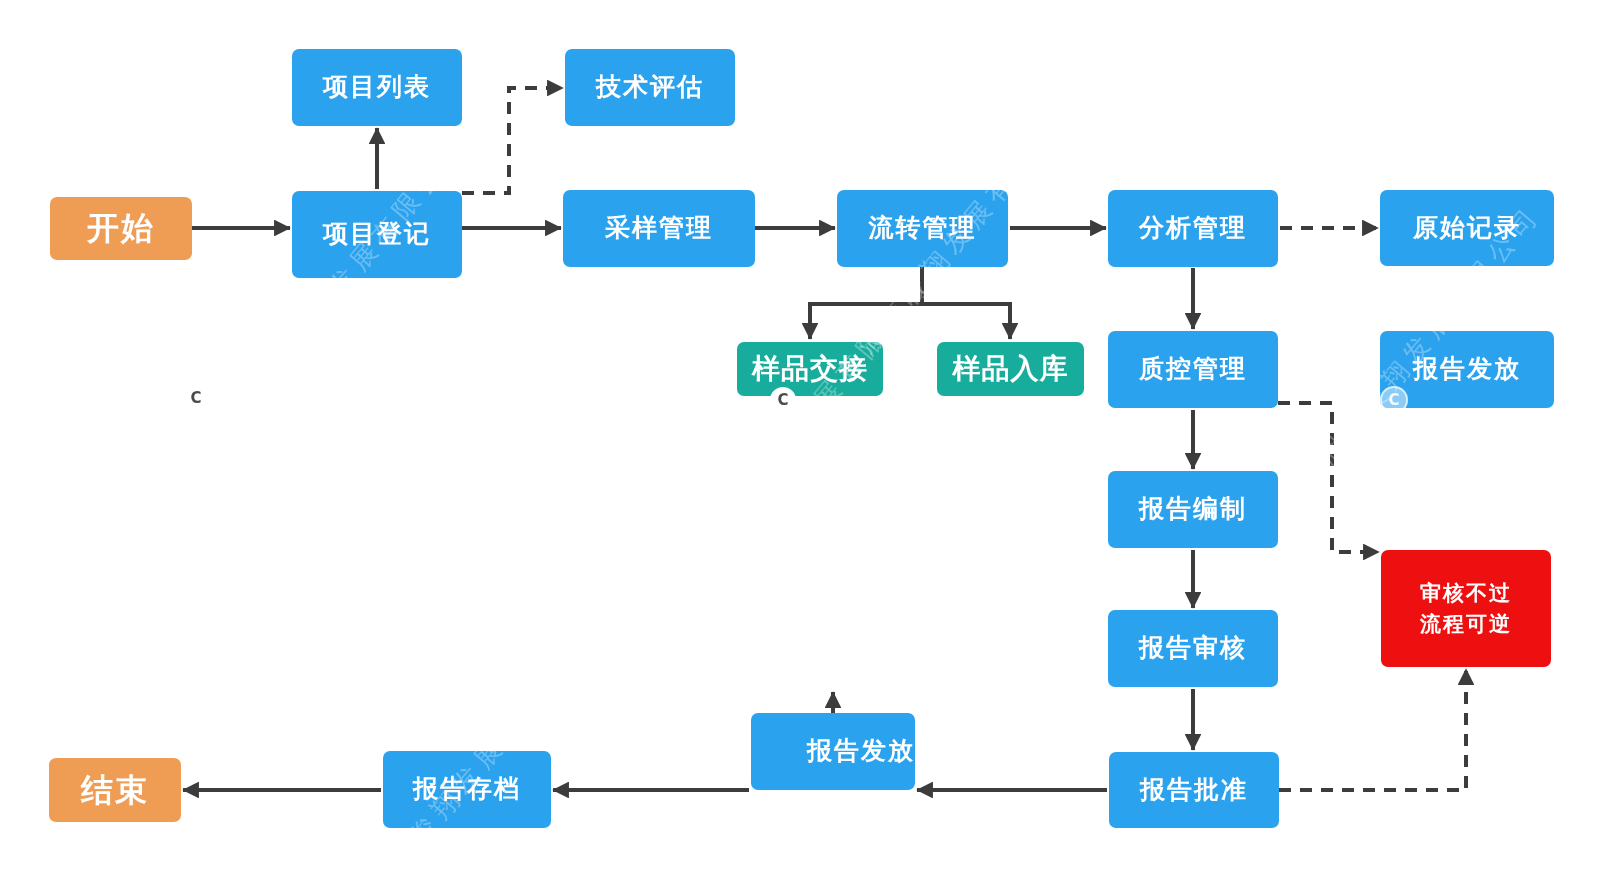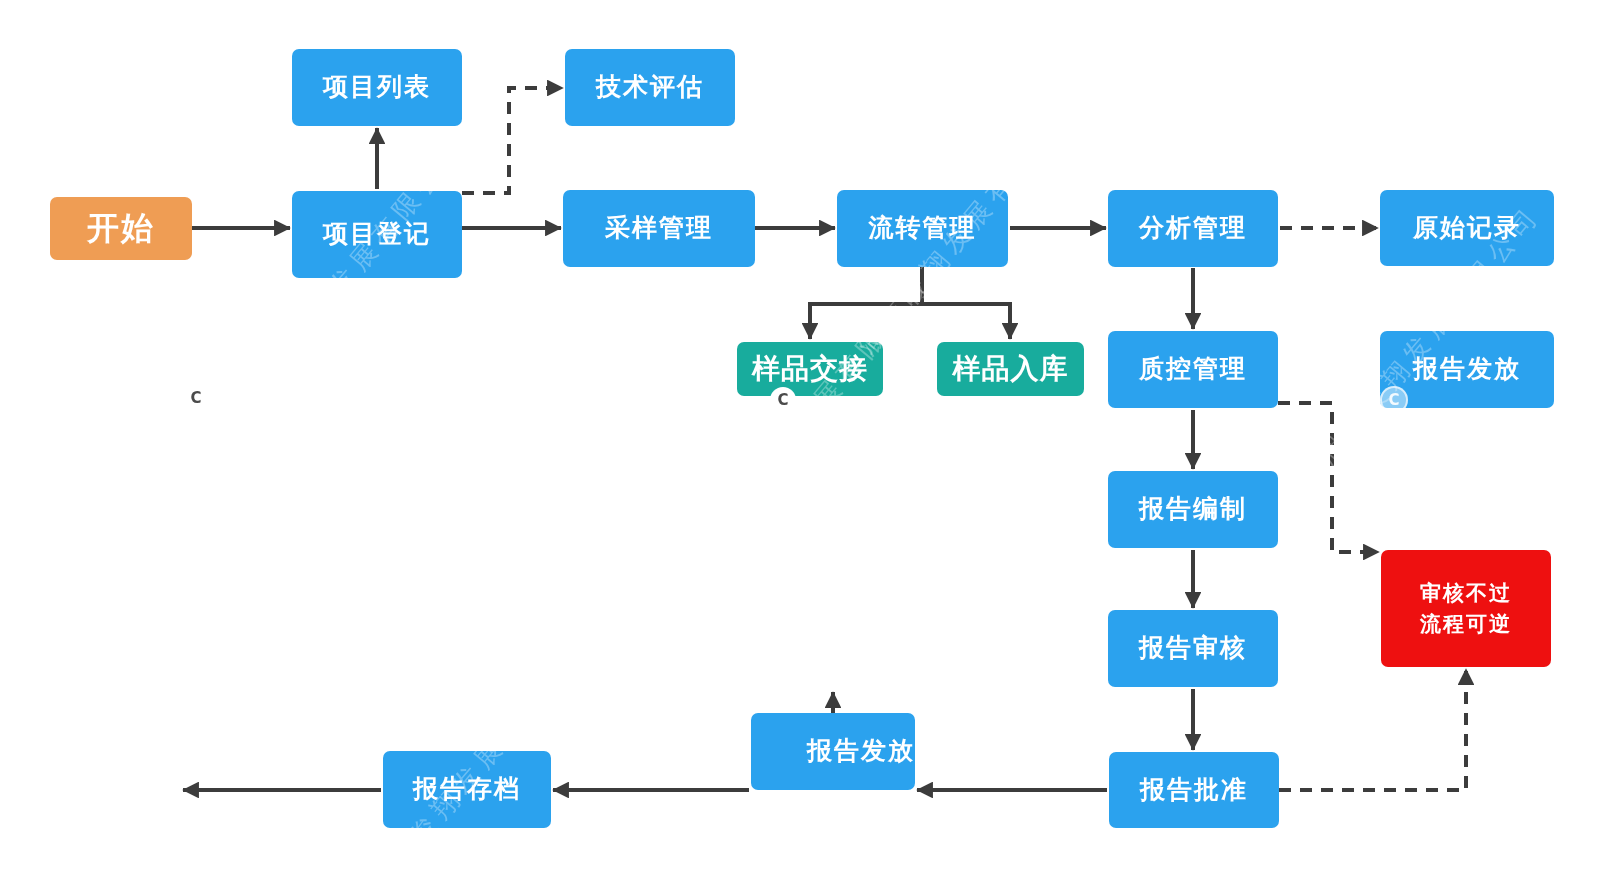--- a/index.html
+++ b/index.html
@@ -152,20 +152,23 @@
   </div>
 
   <div class="node blue" style="left:751px;top:713px;width:164px;height:77px;justify-content:flex-end;">
     <span>报告发放</span>
   </div>
 
   <div class="node blue" style="left:383px;top:751px;width:168px;height:77px;">
     <span>报告存档</span>
   </div>
 
+  <div class="node orange" style="left:49px;top:758px;width:132px;height:64px;">
+    <span>结束</span>
+  </div>
 
   <span class="wm-text" style="left:236px;top:382px;">湖南俊翔发展有限公司</span>
   <span class="wm-text" style="left:850px;top:340px;">湖南俊翔发展有限公司</span>
   <span class="wm-text" style="left:700px;top:520px;">湖南俊翔发展有限公司</span>
   <span class="wm-text" style="left:1310px;top:450px;">湖南俊翔发展有限公司</span>
   <span class="wm-text" style="left:360px;top:880px;">湖南俊翔发展有限公司</span>
 
   <span class="wm-badge" style="left:183px;top:385px;">C</span>
   <span class="wm-badge" style="left:770px;top:387px;">C</span>
   <span class="wm-badge ghost" style="left:1380px;top:386px;">C</span>

